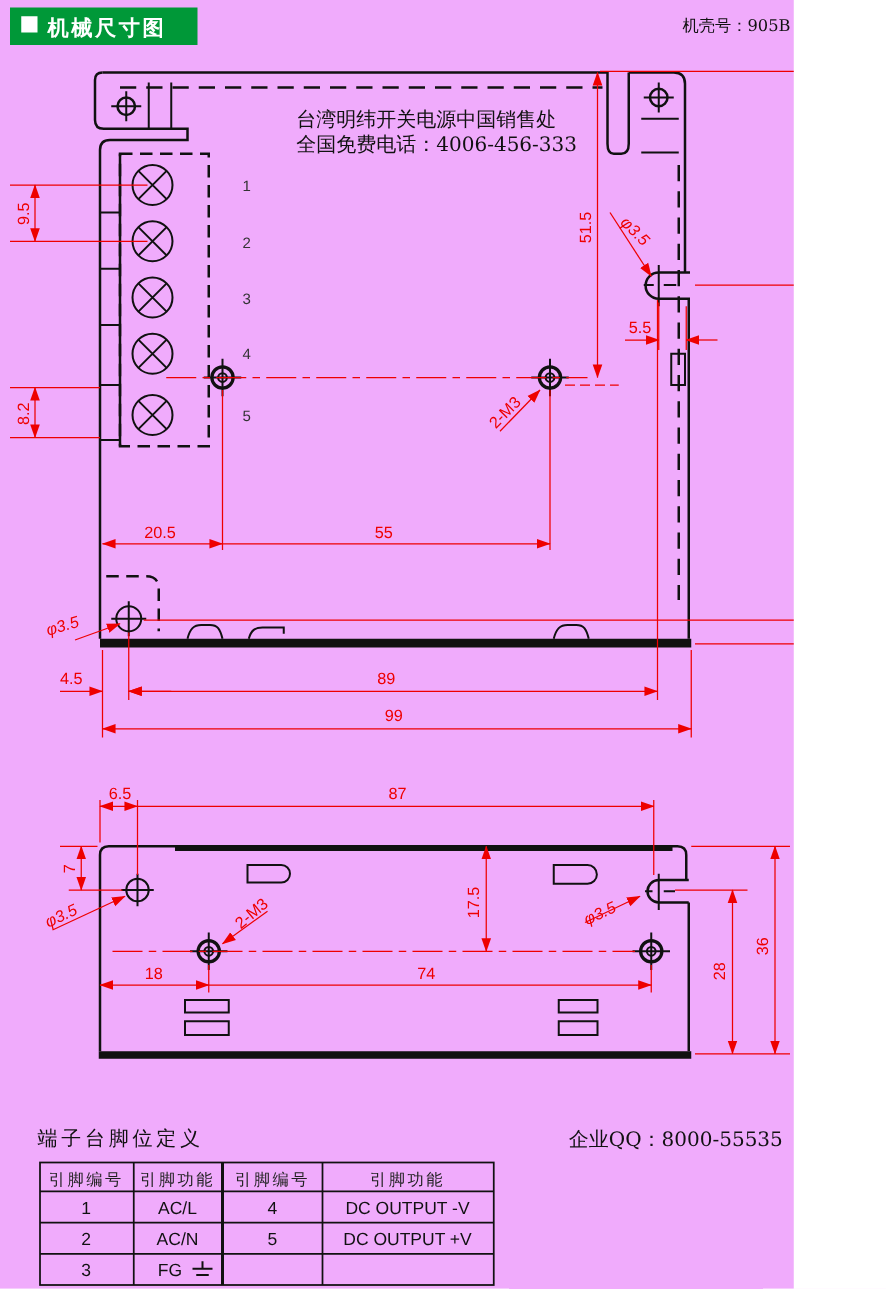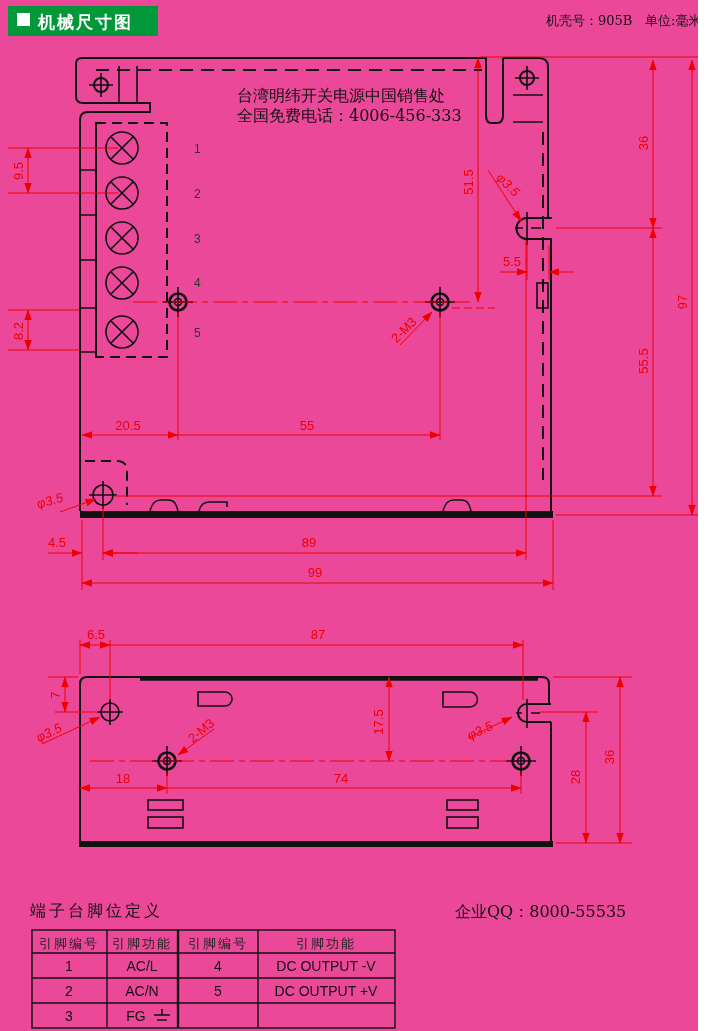--- a/index.html
+++ b/index.html
@@ -1,16 +1,16 @@
 <!DOCTYPE html>
 <html><head>
 <meta charset="utf-8">
 <style>
   html,body{margin:0;padding:0;background:#ffffff;}
-  .page{position:relative;width:698px;height:1031px;background:#ec4899;overflow:hidden;
+  .page{position:relative;width:635px;height:1031px;background:#f0abfc;overflow:hidden;
         font-family:"Liberation Sans",sans-serif;}
   svg text{user-select:none;}
   .blk{stroke:#111;fill:none;stroke-width:2;}
   .blk-thin{stroke:#111;fill:none;stroke-width:1.6;}
   .hid{stroke:#111;fill:none;stroke-width:2;stroke-dasharray:13 8;}
   .hid2{stroke:#111;fill:none;stroke-width:2;stroke-dasharray:10 6;}
   .red{stroke:#ee0000;fill:none;stroke-width:1;}
   .redc{stroke:#ee0000;fill:none;stroke-width:1;stroke-dasharray:24 5 6 5;}
   .dim{fill:#ee0000;font-size:13px;font-family:"Liberation Sans",sans-serif;}
   .dimi{fill:#ee0000;font-size:13px;font-style:italic;font-family:"Liberation Sans",sans-serif;}

